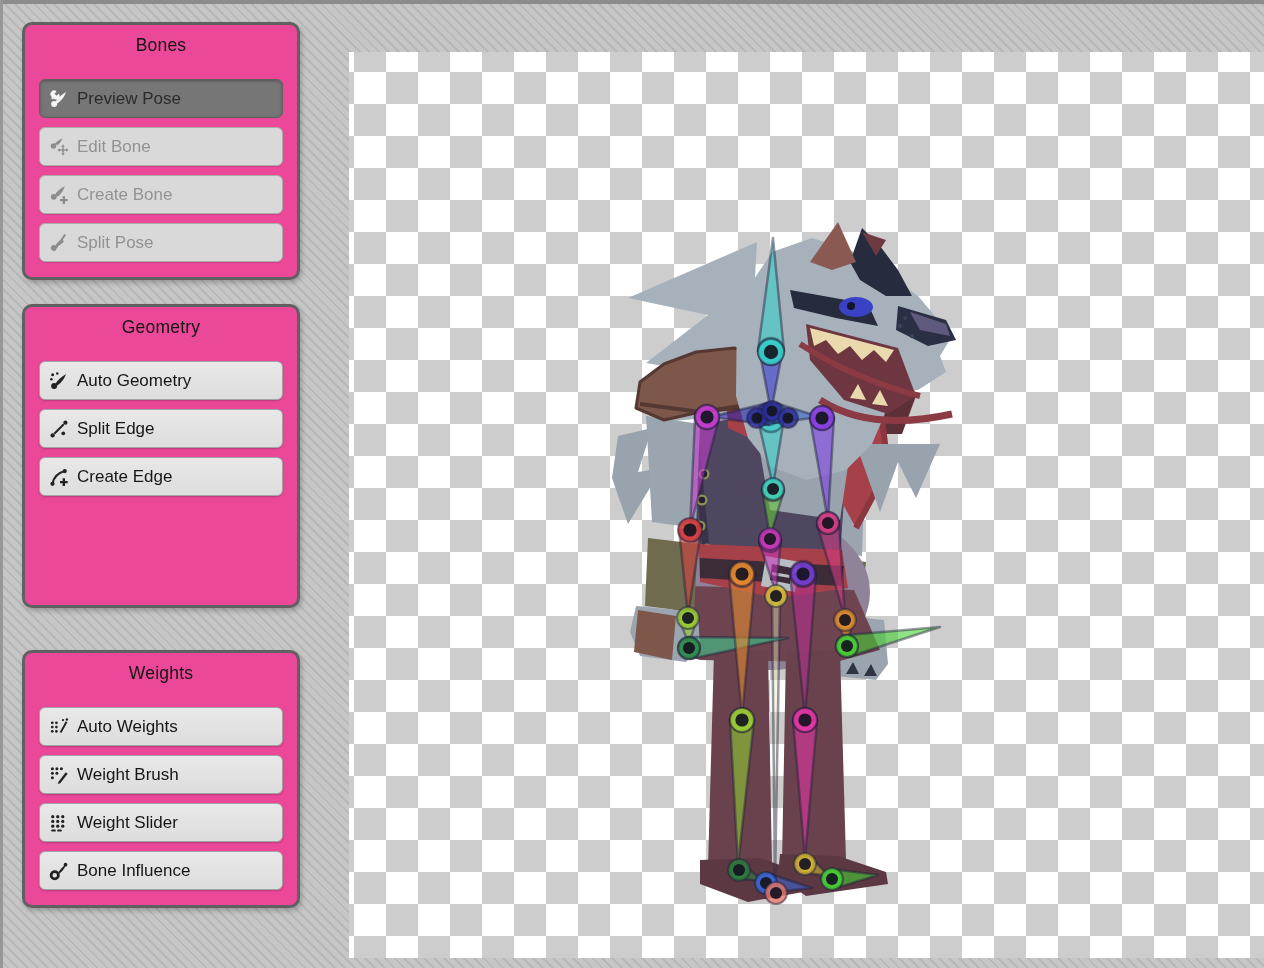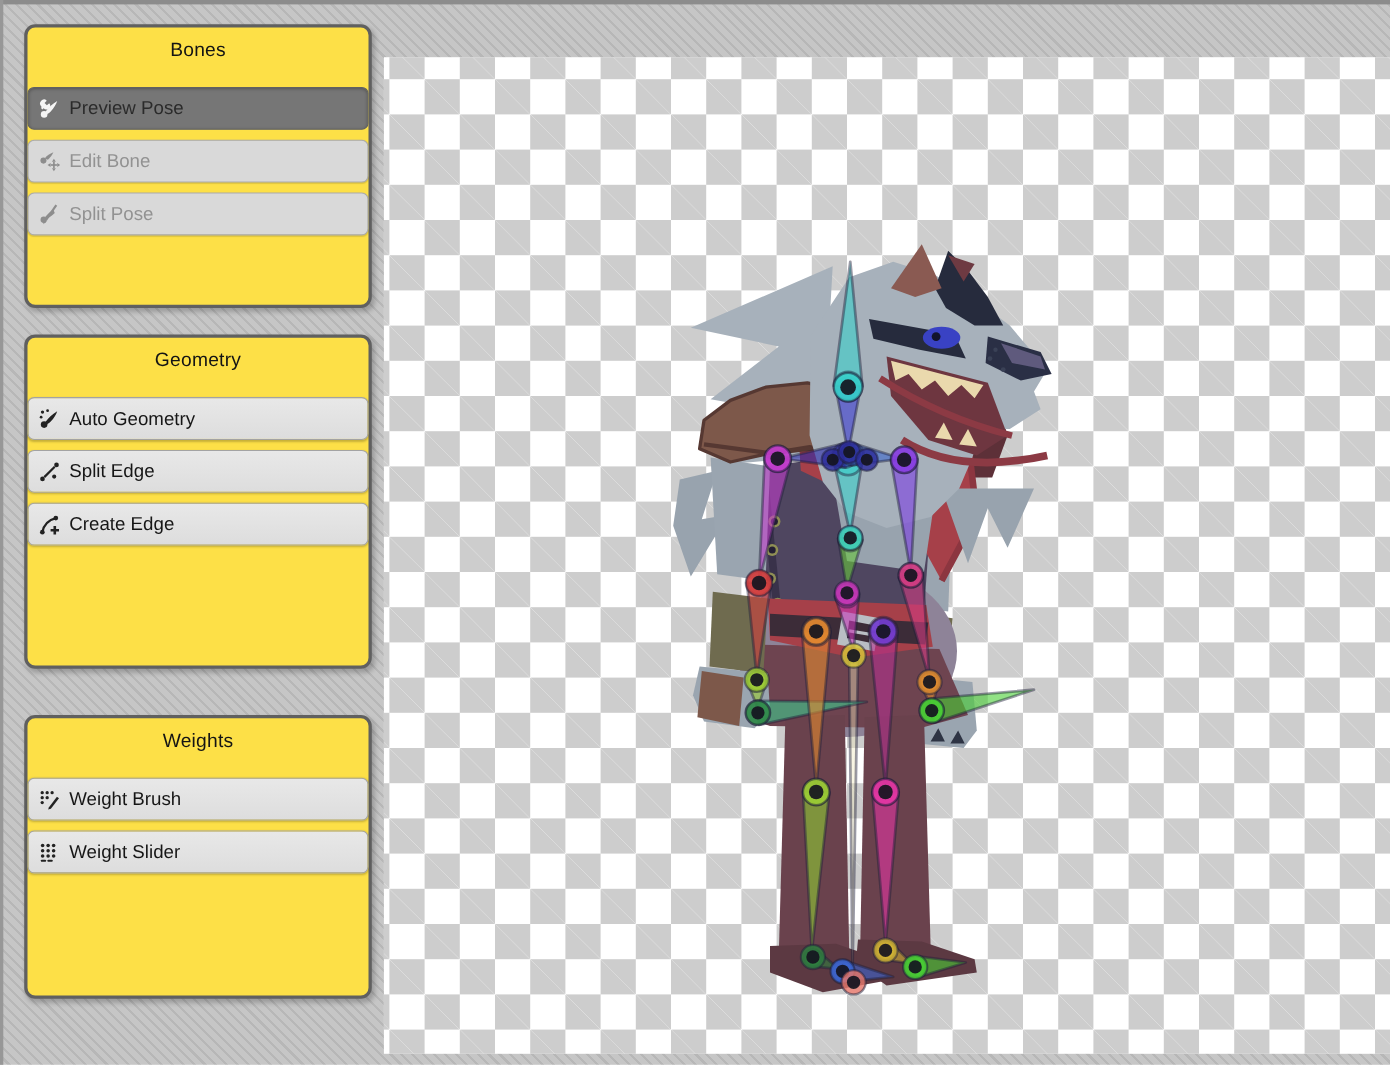--- a/index.html
+++ b/index.html
@@ -16,29 +16,29 @@
     background-color:#ffffff;
     background-image:
       linear-gradient(45deg,#cdcdcd 25%,transparent 25%,transparent 75%,#cdcdcd 75%),
       linear-gradient(45deg,#cdcdcd 25%,transparent 25%,transparent 75%,#cdcdcd 75%);
     background-size:64px 64px;
     background-position:5px 20px,37px 52px;
   }
   #scene{position:absolute;left:0;top:0;width:1264px;height:968px;pointer-events:none;}
   
   .panel{
-    position:absolute;left:22px;width:316px;box-sizing:border-box;
-    background:#fde047;border:3px solid #606060;border-radius:10px;
+    position:absolute;left:22px;width:278px;box-sizing:border-box;
+    background:#ec4899;border:3px solid #606060;border-radius:10px;
     box-shadow:2px 3px 5px rgba(0,0,0,.22);
   }
   .panel-title{
     text-align:center;padding-top:10px;height:26px;
     font-size:17.5px;color:#141414;letter-spacing:.2px;
   }
-  .buttons{padding:18px 0 6px;}
+  .buttons{padding:18px 14px 6px;}
   .tool-button{
     display:flex;align-items:center;gap:8px;width:100%;height:39px;
     margin:0 0 9px;padding:0 0 0 9px;box-sizing:border-box;
     background:linear-gradient(#e8e8e8,#dddddd);
     border:1px solid #a3a3a3;border-radius:6px;
     box-shadow:0 1px 2px rgba(0,0,0,.22);
     font-family:inherit;font-size:17px;color:#161616;text-align:left;cursor:pointer;
   }
   .tool-button .icon{width:20px;height:20px;flex:0 0 20px;color:#222;display:flex;align-items:center;justify-content:center;}
   .tool-button .icon svg{width:20px;height:20px;}
@@ -355,20 +355,30 @@
               <path d="M11.2 5.8 l1.4 2.2 h-2.8 Z M11.2 15 l1.4 -2.2 h-2.8 Z M6.6 10.4 l2.2 -1.4 v2.8 Z M15.8 10.4 l-2.2 -1.4 v2.8 Z"></path>
               <rect x="10.6" y="8.2" width="1.2" height="4.4"></rect>
               <rect x="9" y="9.8" width="4.4" height="1.2"></rect>
             </svg>
           </span>
           <span>Edit Bone</span>
         </button>
         <button class="tool-button disabled" disabled="">
           <span class="icon">
             <svg viewBox="0 0 16 16" fill="currentColor" xmlns="http://www.w3.org/2000/svg">
+              <circle cx="3.8" cy="9.4" r="2.3"></circle>
+              <path d="M4.9 7.4 C6.7 5 9 2.9 12.6 1 C11.8 3.8 10.2 6.3 7.9 8.6 L6 9.4 Z"></path>
+              <path d="M10.9 9 h1.9 v2.1 h2.1 v1.9 h-2.1 v2.1 h-1.9 v-2.1 h-2.1 v-1.9 h2.1 Z"></path>
+            </svg>
+          </span>
+          <span>Create Bone</span>
+        </button>
+        <button class="tool-button disabled" disabled="">
+          <span class="icon">
+            <svg viewBox="0 0 16 16" fill="currentColor" xmlns="http://www.w3.org/2000/svg">
               <circle cx="3.8" cy="11.8" r="2.3"></circle>
               <path d="M4.9 9.8 C6.5 7.8 8.4 6 10.8 4.4 L11.8 6.9 C10 8.6 8.1 10 6.2 11 Z"></path>
               <path d="M13.6 1.6 L6.2 12.4 L4.9 11.5 L12.3 0.8 Z M5.6 13.4 l-2.2 1.6 l0.8 -2.6 Z"></path>
             </svg>
           </span>
           <span>Split Pose</span>
         </button>
       </div>
     </div>
     <div class="panel" style="top: 304px; height: 304px;">
@@ -406,20 +416,36 @@
               <path d="M10.9 9 h1.9 v2.1 h2.1 v1.9 h-2.1 v2.1 h-1.9 v-2.1 h-2.1 v-1.9 h2.1 Z"></path>
             </svg>
           </span>
           <span>Create Edge</span>
         </button>
       </div>
     </div>
     <div class="panel" style="top: 650px; height: 258px;">
       <div class="panel-title">Weights</div>
       <div class="buttons">
+        <button class="tool-button">
+          <span class="icon">
+            <svg viewBox="0 0 16 16" fill="currentColor" xmlns="http://www.w3.org/2000/svg">
+              <circle cx="2.6" cy="4.6" r="1.1"></circle>
+              <circle cx="2.6" cy="8" r="1.1"></circle>
+              <circle cx="2.6" cy="11.4" r="1.1"></circle>
+              <circle cx="5.9" cy="4.6" r="1.1"></circle>
+              <circle cx="5.9" cy="8" r="1.1"></circle>
+              <circle cx="5.9" cy="11.4" r="1.1"></circle>
+              <path d="M8.6 12 L13.4 3.4 L14.7 4.2 L9.9 12.8 Z"></path>
+              <circle cx="14.3" cy="1.9" r="1"></circle>
+              <circle cx="11.2" cy="2.4" r=".9"></circle>
+            </svg>
+          </span>
+          <span>Auto Weights</span>
+        </button>
         <button class="tool-button">
           <span class="icon">
             <svg viewBox="0 0 16 16" fill="currentColor" xmlns="http://www.w3.org/2000/svg">
               <circle cx="2.7" cy="2.9" r="1.2"></circle>
               <circle cx="6.3" cy="2.9" r="1.2"></circle>
               <circle cx="9.9" cy="2.9" r="1.2"></circle>
               <circle cx="2.7" cy="6.5" r="1.2"></circle>
               <circle cx="6.3" cy="6.5" r="1.2"></circle>
               <circle cx="2.7" cy="10.1" r="1.2"></circle>
               <path d="M7.6 13.4 L13.4 5.8 L14.9 7 L9 14.6 L7 15.2 Z"></path>
@@ -438,15 +464,25 @@
               <circle cx="11" cy="6.7" r="1.3"></circle>
               <circle cx="3" cy="10.5" r="1.3"></circle>
               <circle cx="7" cy="10.5" r="1.3"></circle>
               <circle cx="11" cy="10.5" r="1.3"></circle>
               <rect x="1.8" y="13.2" width="3.6" height="1.6" rx=".5"></rect>
               <rect x="6.6" y="13.2" width="3.6" height="1.6" rx=".5"></rect>
             </svg>
           </span>
           <span>Weight Slider</span>
         </button>
+        <button class="tool-button">
+          <span class="icon">
+            <svg viewBox="0 0 16 16" fill="currentColor" xmlns="http://www.w3.org/2000/svg">
+              <circle cx="4.6" cy="11.4" r="2.9" fill="none" stroke="currentColor" stroke-width="2.2"></circle>
+              <path d="M7.4 9 C9 6.6 11 4.4 13.9 2.1 C13 4.8 11.3 7.3 8.9 9.6 L8.2 10.2 Z"></path>
+              <circle cx="13.2" cy="2.9" r="1.5"></circle>
+            </svg>
+          </span>
+          <span>Bone Influence</span>
+        </button>
       </div>
     </div>
   </div>
 
 </body></html>

